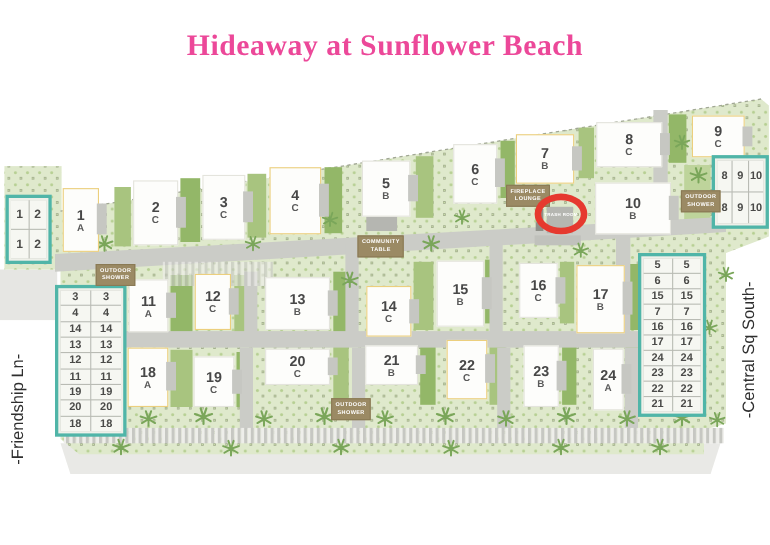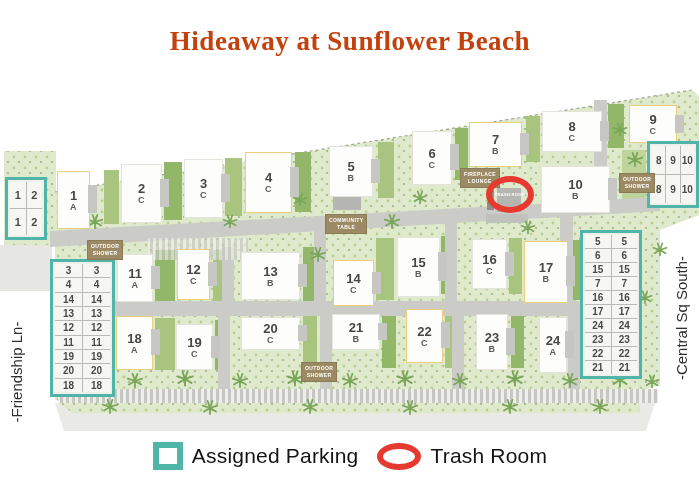--- a/index.html
+++ b/index.html
@@ -1,19 +1,19 @@
 <!DOCTYPE html>
 <html style="--teal: #50b5a8; --red: #e6392f; --yellow: #eccf7d; --site_green: #dfe9cc; --road: #cbccc7; --hedge: #a8c47f; --label_brown: #9b8a64;"><head>
 <meta charset="utf-8">
 <style>
   html,body{margin:0;padding:0;background:#fff;}
   .canvas{position:relative;width:700px;height:495px;background:#ffffff;overflow:hidden;
           font-family:"Liberation Sans",sans-serif;}
   .title{position:absolute;top:26px;left:0;width:100%;margin:0;text-align:center;
-         font-family:"Liberation Serif",serif;font-weight:700;font-size:27px;color:#c2410c;letter-spacing:.5px;}
+         font-family:"Liberation Serif",serif;font-weight:700;font-size:27px;color:#ec4899;letter-spacing:.5px;}
   .street{position:absolute;white-space:nowrap;font-size:15px;color:#2e2e2e;
           transform:translate(-50%,-50%) rotate(-90deg);}
   .street.left{left:16px;top:372px;}
   .street.right{left:681px;top:318px;}
   #map{position:absolute;inset:0;}
   .map-art{position:absolute;left:0;top:0;z-index:1;}
   .building{position:absolute;background:#fdfdfb;border:1px solid #e4e4dd;z-index:2;
             display:flex;flex-direction:column;align-items:center;justify-content:center;box-sizing:border-box;}
   .building.hl{border:1.5px solid var(--yellow,#eccf7d);}
   .building::after{content:"";position:absolute;right:-8px;top:24%;width:9px;height:50%;background:#c6c7c2;}
@@ -353,20 +353,14 @@
       </div>
       <div class="alabel" style="left: 460px; top: 168px;">
         <div>FIREPLACE</div>
         <div>LOUNGE</div>
       </div>
       <div class="trash-oval" style="left: 486px; top: 176px; width: 48px; height: 37px;">
         <span>TRASH ROOM</span>
       </div>
     </div>
 
-  <div class="legend">
-    <span class="lg-square"></span>
-    <span class="lg-text">Assigned Parking</span>
-    <span class="lg-oval"></span>
-    <span class="lg-text">Trash Room</span>
-  </div>
 
 </div>
 
 </body></html>

